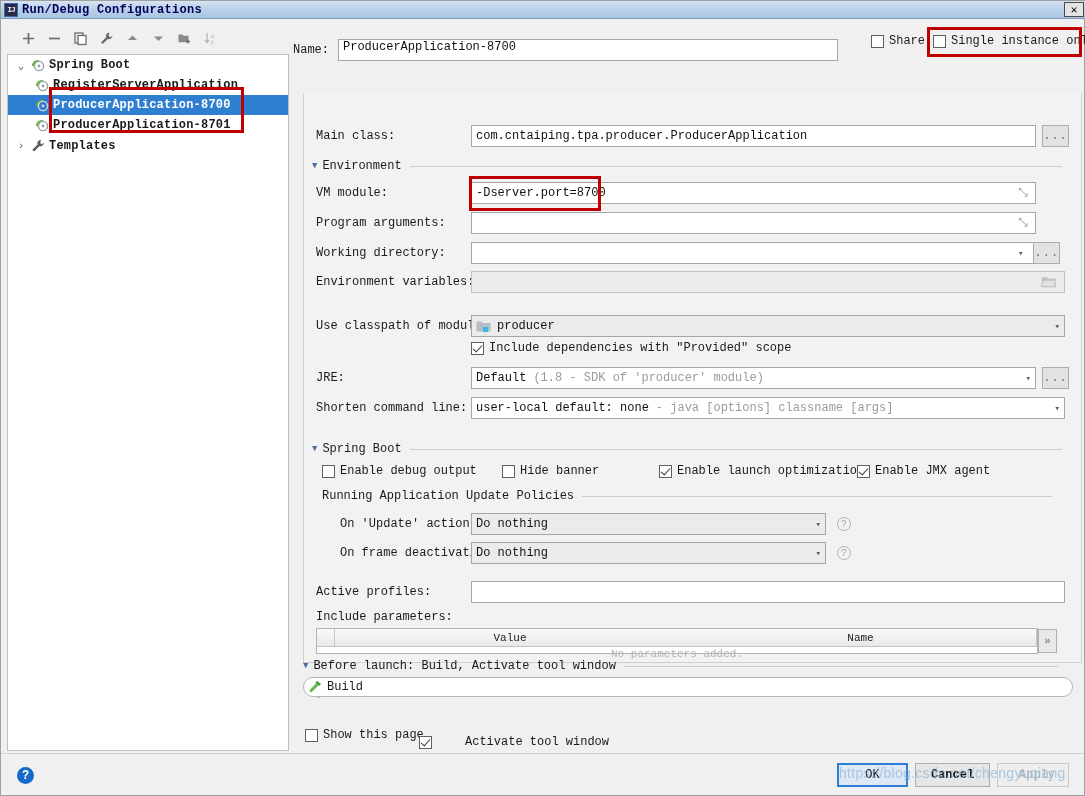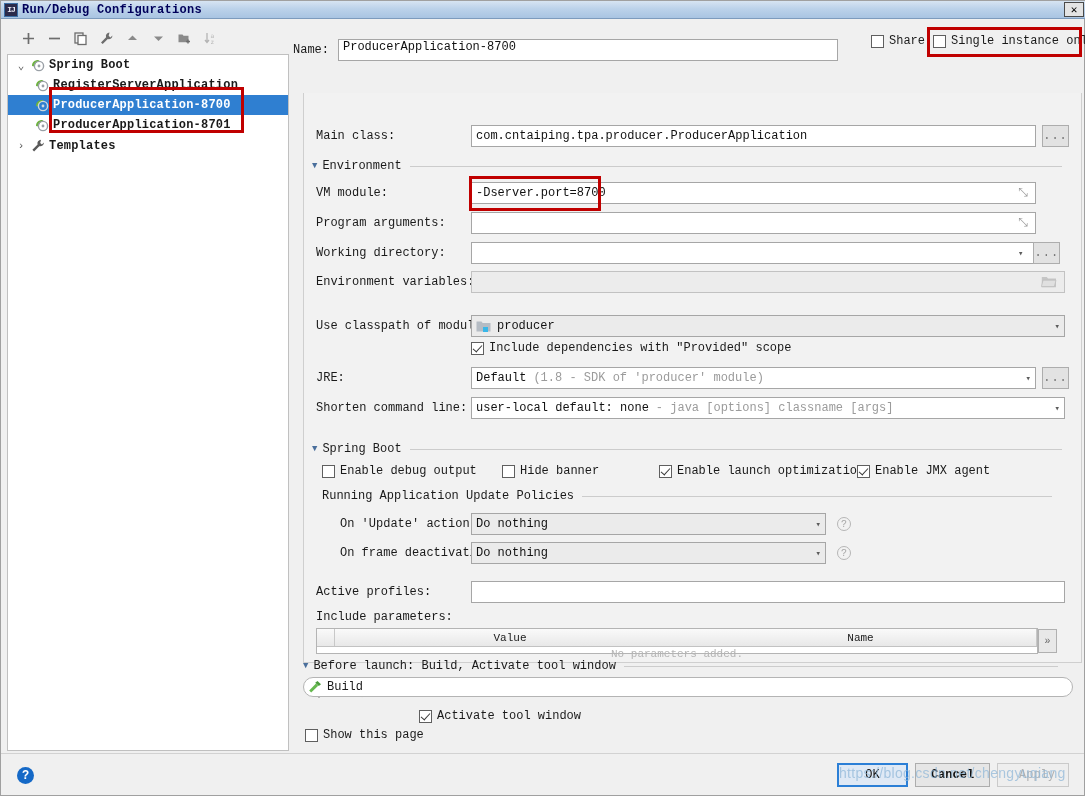--- a/index.html
+++ b/index.html
@@ -622,21 +622,21 @@
           <path d="M8 3.6 L10.2 5.8 L3.2 12.6 L1.2 10.6 Z" fill="#66b84f"></path>
         </svg>
       </span>
       <span>Build</span>
     </div>
 
     <div class="row cb" style="left:12px; top:705px;">
       <span class="cbox"></span>
       <span class="cb-label">Show this page</span>
     </div>
-    <div class="row cb" style="left:126px; top:686px;">
+    <div class="row cb" style="left:126px; top:712px;gap:28px;">
       <span class="cbox checked"></span>
       <span class="cb-label">Activate tool window</span>
     </div>
 
   </div>
 
   <div class="bottombar">
     <div class="qmark">?</div>
     <div class="btn primary" style="left:836px; top:9px; width:71px;">OK</div>
     <div class="btn" style="left:914px; top:9px; width:75px;font-weight:bold;">Cancel</div>

